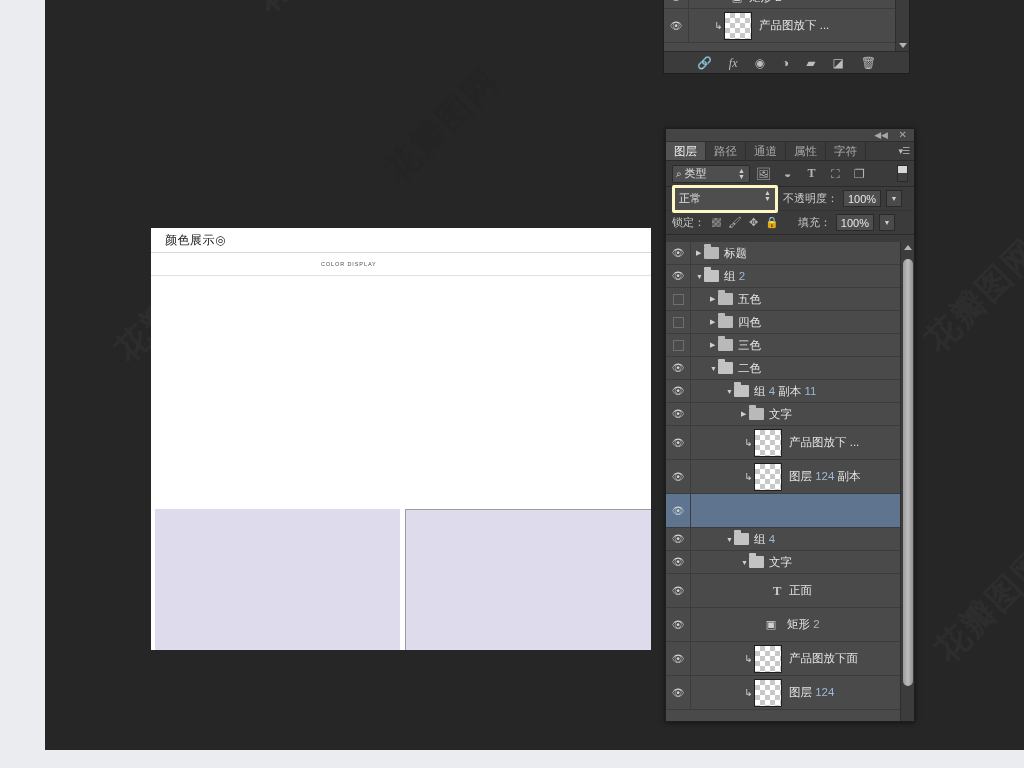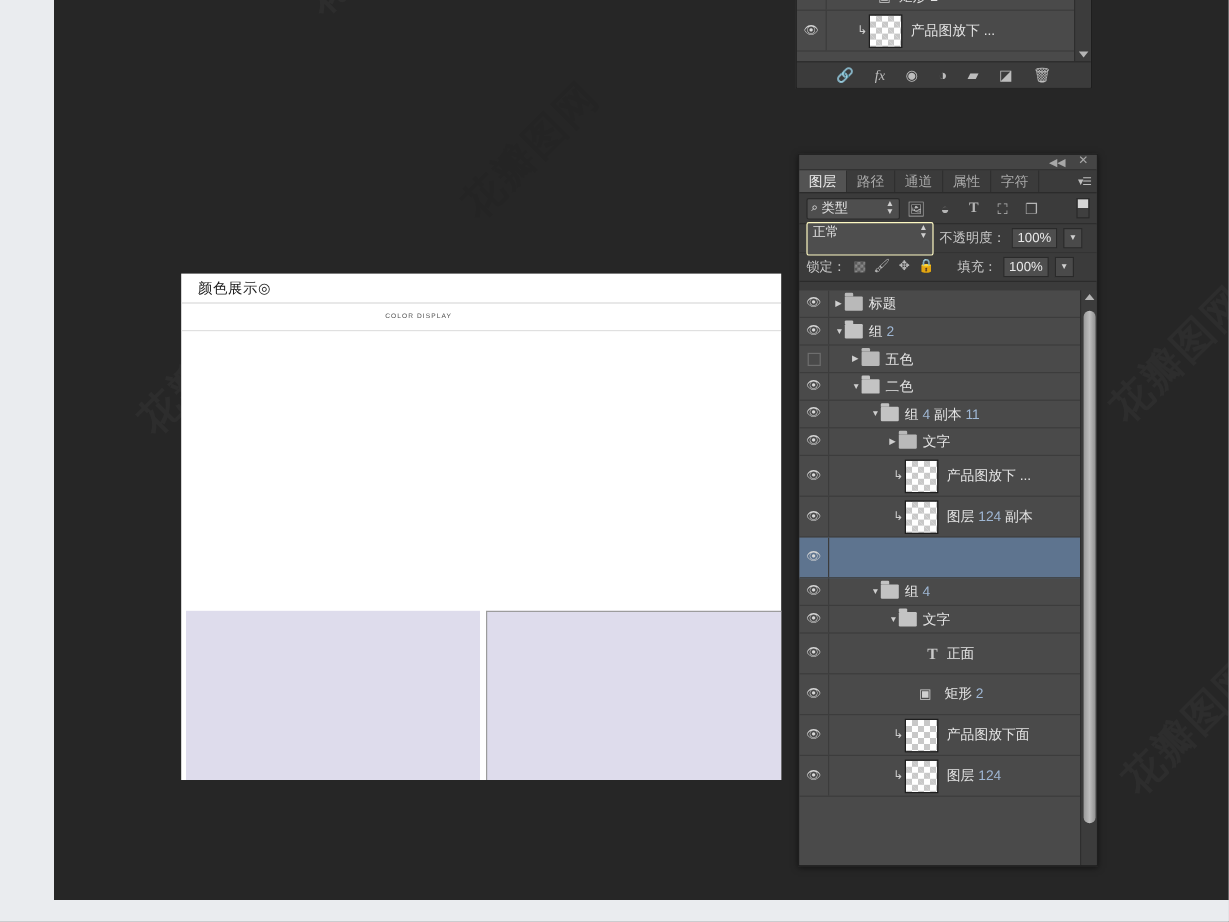--- a/index.html
+++ b/index.html
@@ -114,22 +114,22 @@
     border: 1px solid #2a2a2a;
   }
   .mode-row, .lock-row {
     height: 24px; display: flex; align-items: center;
     padding: 0 6px; gap: 5px; background: #3b3b3b;
   }
   .mode-row { border-bottom: 1px solid #333; }
   .lock-row { border-bottom: 1px solid #2b2b2b; }
   .blend-select {
     width: 106px; height: 28px; background: #4e4e4e;
-    border: 1px solid #fef9c3; border-radius: 2px;
-    display: flex; align-items: flex-start; padding: 0 4px;
+    border: 3px solid #fef9c3; border-radius: 2px;
+    display: flex; align-items: center; padding: 0 4px;
     color: #e2e2e2; font-size: 11px; position: relative;
   }
   .blend-select .arrows {
     position: absolute; right: 4px; top: 2px;
     font-size: 7px; line-height: 6px; color: #cfcfcf;
   }
   .lbl { font-size: 11px; color: #c9c9c9; white-space: nowrap; }
   .num-field {
     width: 38px; height: 17px; background: #4e4e4e; border: 1px solid #2a2a2a;
     display: flex; align-items: center; justify-content: center;
@@ -416,21 +416,41 @@
         <div class="eyecol">
             <span class="eyebox"></span>
           </div>
         <div class="lbody" style="padding-left:19px;">
           <span class="disc">▶</span>
           <span class="folder"></span>
           <span class="lname">五色</span>
         </div>
       </div>
 
-
+      <div class="lrow h23">
+        <div class="eyecol">
+            <span class="eyebox"></span>
+          </div>
+        <div class="lbody" style="padding-left:19px;">
+          <span class="disc">▶</span>
+          <span class="folder"></span>
+          <span class="lname">四色</span>
+        </div>
+      </div>
+
+      <div class="lrow h23">
+        <div class="eyecol">
+            <span class="eyebox"></span>
+          </div>
+        <div class="lbody" style="padding-left:19px;">
+          <span class="disc">▶</span>
+          <span class="folder"></span>
+          <span class="lname">三色</span>
+        </div>
+      </div>
 
       <div class="lrow h23">
         <div class="eyecol">
             <span class="eye">👁</span>
           </div>
         <div class="lbody" style="padding-left:19px;">
           <span class="disc">▼</span>
           <span class="folder open"></span>
           <span class="lname">二色</span>
         </div>

